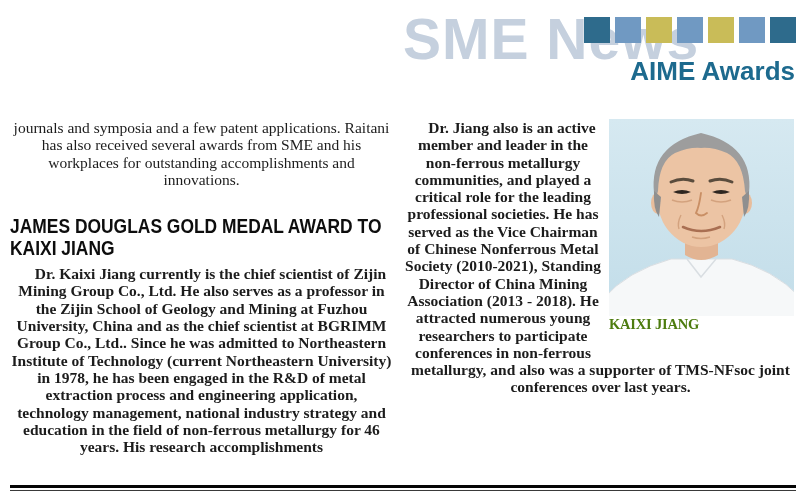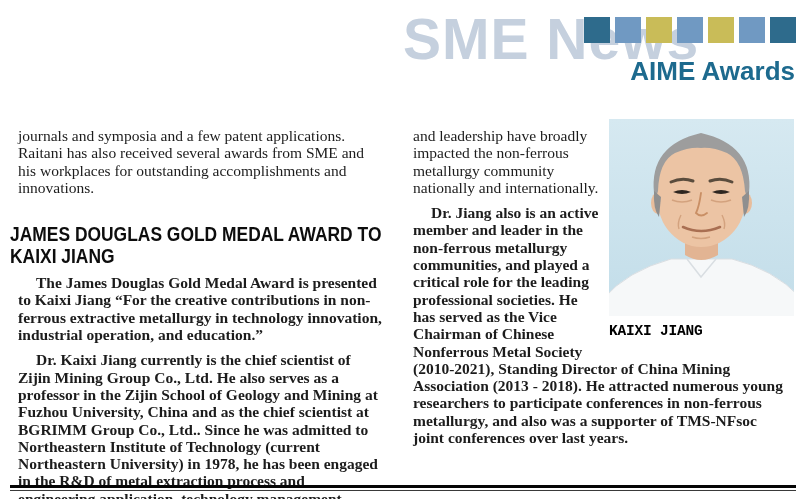--- a/index.html
+++ b/index.html
@@ -18,35 +18,35 @@
   .sq { width:26px; height:26px; }
   .section-title {
     position:absolute; right:5px; top:58px; z-index:2;
     font-family:"Liberation Sans", sans-serif; font-weight:700;
     font-size:26px; line-height:27px; color:var(--section,#1d6a8e); white-space:nowrap;
   }
   
   .col { position:absolute; top:119px; font-size:15.5px; line-height:17.3px; }
   .col-left  { left:10px;  width:383px; }
   .col-right { left:405px; width:391px; }
-  .col p { margin:8px; }
+  .col p { margin:0;text-align:center; }
   .col p.indent { text-indent:18px;font-weight:bold; }
   .award-heading {
     margin:27px 0 7px 0; width:452px;
     font-family:"Liberation Sans", sans-serif; font-weight:700;
     font-size:20.5px; line-height:21.5px; color:#0d0d0d;
     transform:scaleX(0.85); transform-origin:0 0;
   }
   
   figure.photo { float:right; width:187px; margin:0 0 14px 8px; }
   figure.photo svg { display:block; }
   .photo-caption {
-    margin-top:8px;
-    font-family:Liberation Mono, monospace; font-weight:700;
-    font-size:14.5px; line-height:15px; color:#000000; letter-spacing:-0.2px;
+    margin-top:1px;
+    font-family:Liberation Serif, serif; font-weight:700;
+    font-size:14.5px; line-height:15px; color:#4d7c0f; letter-spacing:-0.2px;
   }
   .end-mark { font-family:"Liberation Sans", sans-serif; font-size:13px; color:#1c1c1c; }
   
   .bottom-rule {
     position:absolute; left:10px; top:485px; width:786px; height:2px;
     border-top:3px solid #050505; border-bottom:1px solid #3a3a3a;
   }
 </style>
 </head>
 <body>
@@ -61,21 +61,20 @@
       <div class="sq" style="background: rgb(112, 153, 194);"></div>
       <div class="sq" style="background: rgb(201, 188, 88);"></div>
       <div class="sq" style="background: rgb(112, 153, 194);"></div>
       <div class="sq" style="background: rgb(46, 107, 140);"></div>
     </div>
   <div class="section-title">AIME Awards</div>
 
   <div class="col col-left">
     <p>journals and symposia and a few patent applications. Raitani has also received several awards from SME and his workplaces for outstanding accomplishments and innovations.</p>
     <h2 class="award-heading">JAMES DOUGLAS GOLD MEDAL AWARD TO KAIXI JIANG</h2>
-    <p class="indent">The James Douglas Gold Medal Award is presented to Kaixi Jiang “For the creative contributions in non-ferrous extractive metallurgy in technology innovation, industrial operation, and education.”</p>
     <p class="indent">Dr. Kaixi Jiang currently is the chief scientist of Zijin Mining Group Co., Ltd. He also serves as a professor in the Zijin School of Geology and Mining at Fuzhou University, China and as the chief scientist at BGRIMM Group Co., Ltd.. Since he was admitted to Northeastern Institute of Technology (current Northeastern University) in 1978, he has been engaged in the R&amp;D of metal extraction process and engineering application, technology management, national industry strategy and education in the field of non-ferrous metallurgy for 46 years. His research accomplishments</p>
   </div>
 
   <div class="col col-right">
     <figure class="photo">
       <svg width="185" height="197" viewBox="0 0 185 197">
         <defs>
           <linearGradient id="bg" x1="0" y1="0" x2="0" y2="1">
             <stop offset="0" stop-color="#d6e9f1"></stop>
             <stop offset="1" stop-color="#c2dde9"></stop>
@@ -108,18 +107,17 @@
         <path d="M92,74 Q90,88 87,94 Q92,99 98,94" fill="none" stroke="#c98f65" stroke-width="1.8" stroke-linecap="round"></path>
 
         <path d="M72,96 Q68,104 70,110" fill="none" stroke="#d3a27e" stroke-width="1.4"></path>
         <path d="M113,96 Q117,104 115,110" fill="none" stroke="#d3a27e" stroke-width="1.4"></path>
 
         <path d="M74,108 Q92,116 111,108" fill="none" stroke="#a96f52" stroke-width="2.6" stroke-linecap="round"></path>
         <path d="M83,118 Q92,121 101,118" fill="none" stroke="#d3a27e" stroke-width="1.4"></path>
       </svg>
       <figcaption class="photo-caption">KAIXI JIANG</figcaption>
     </figure>
-    <p>and leadership have broadly impacted the non-ferrous metallurgy community nationally and internationally.</p>
     <p class="indent">Dr. Jiang also is an active member and leader in the non-ferrous metallurgy communities, and played a critical role for the leading professional societies. He has served as the Vice Chairman of Chinese Nonferrous Metal Society (2010-2021), Standing Director of China Mining Association (2013 - 2018). He attracted numerous young researchers to participate conferences in non-ferrous metallurgy, and also was a supporter of TMS-NFsoc joint conferences over last years.</p>
   </div>
 
   <div class="bottom-rule"></div>
 </div>
 
 </body></html>

